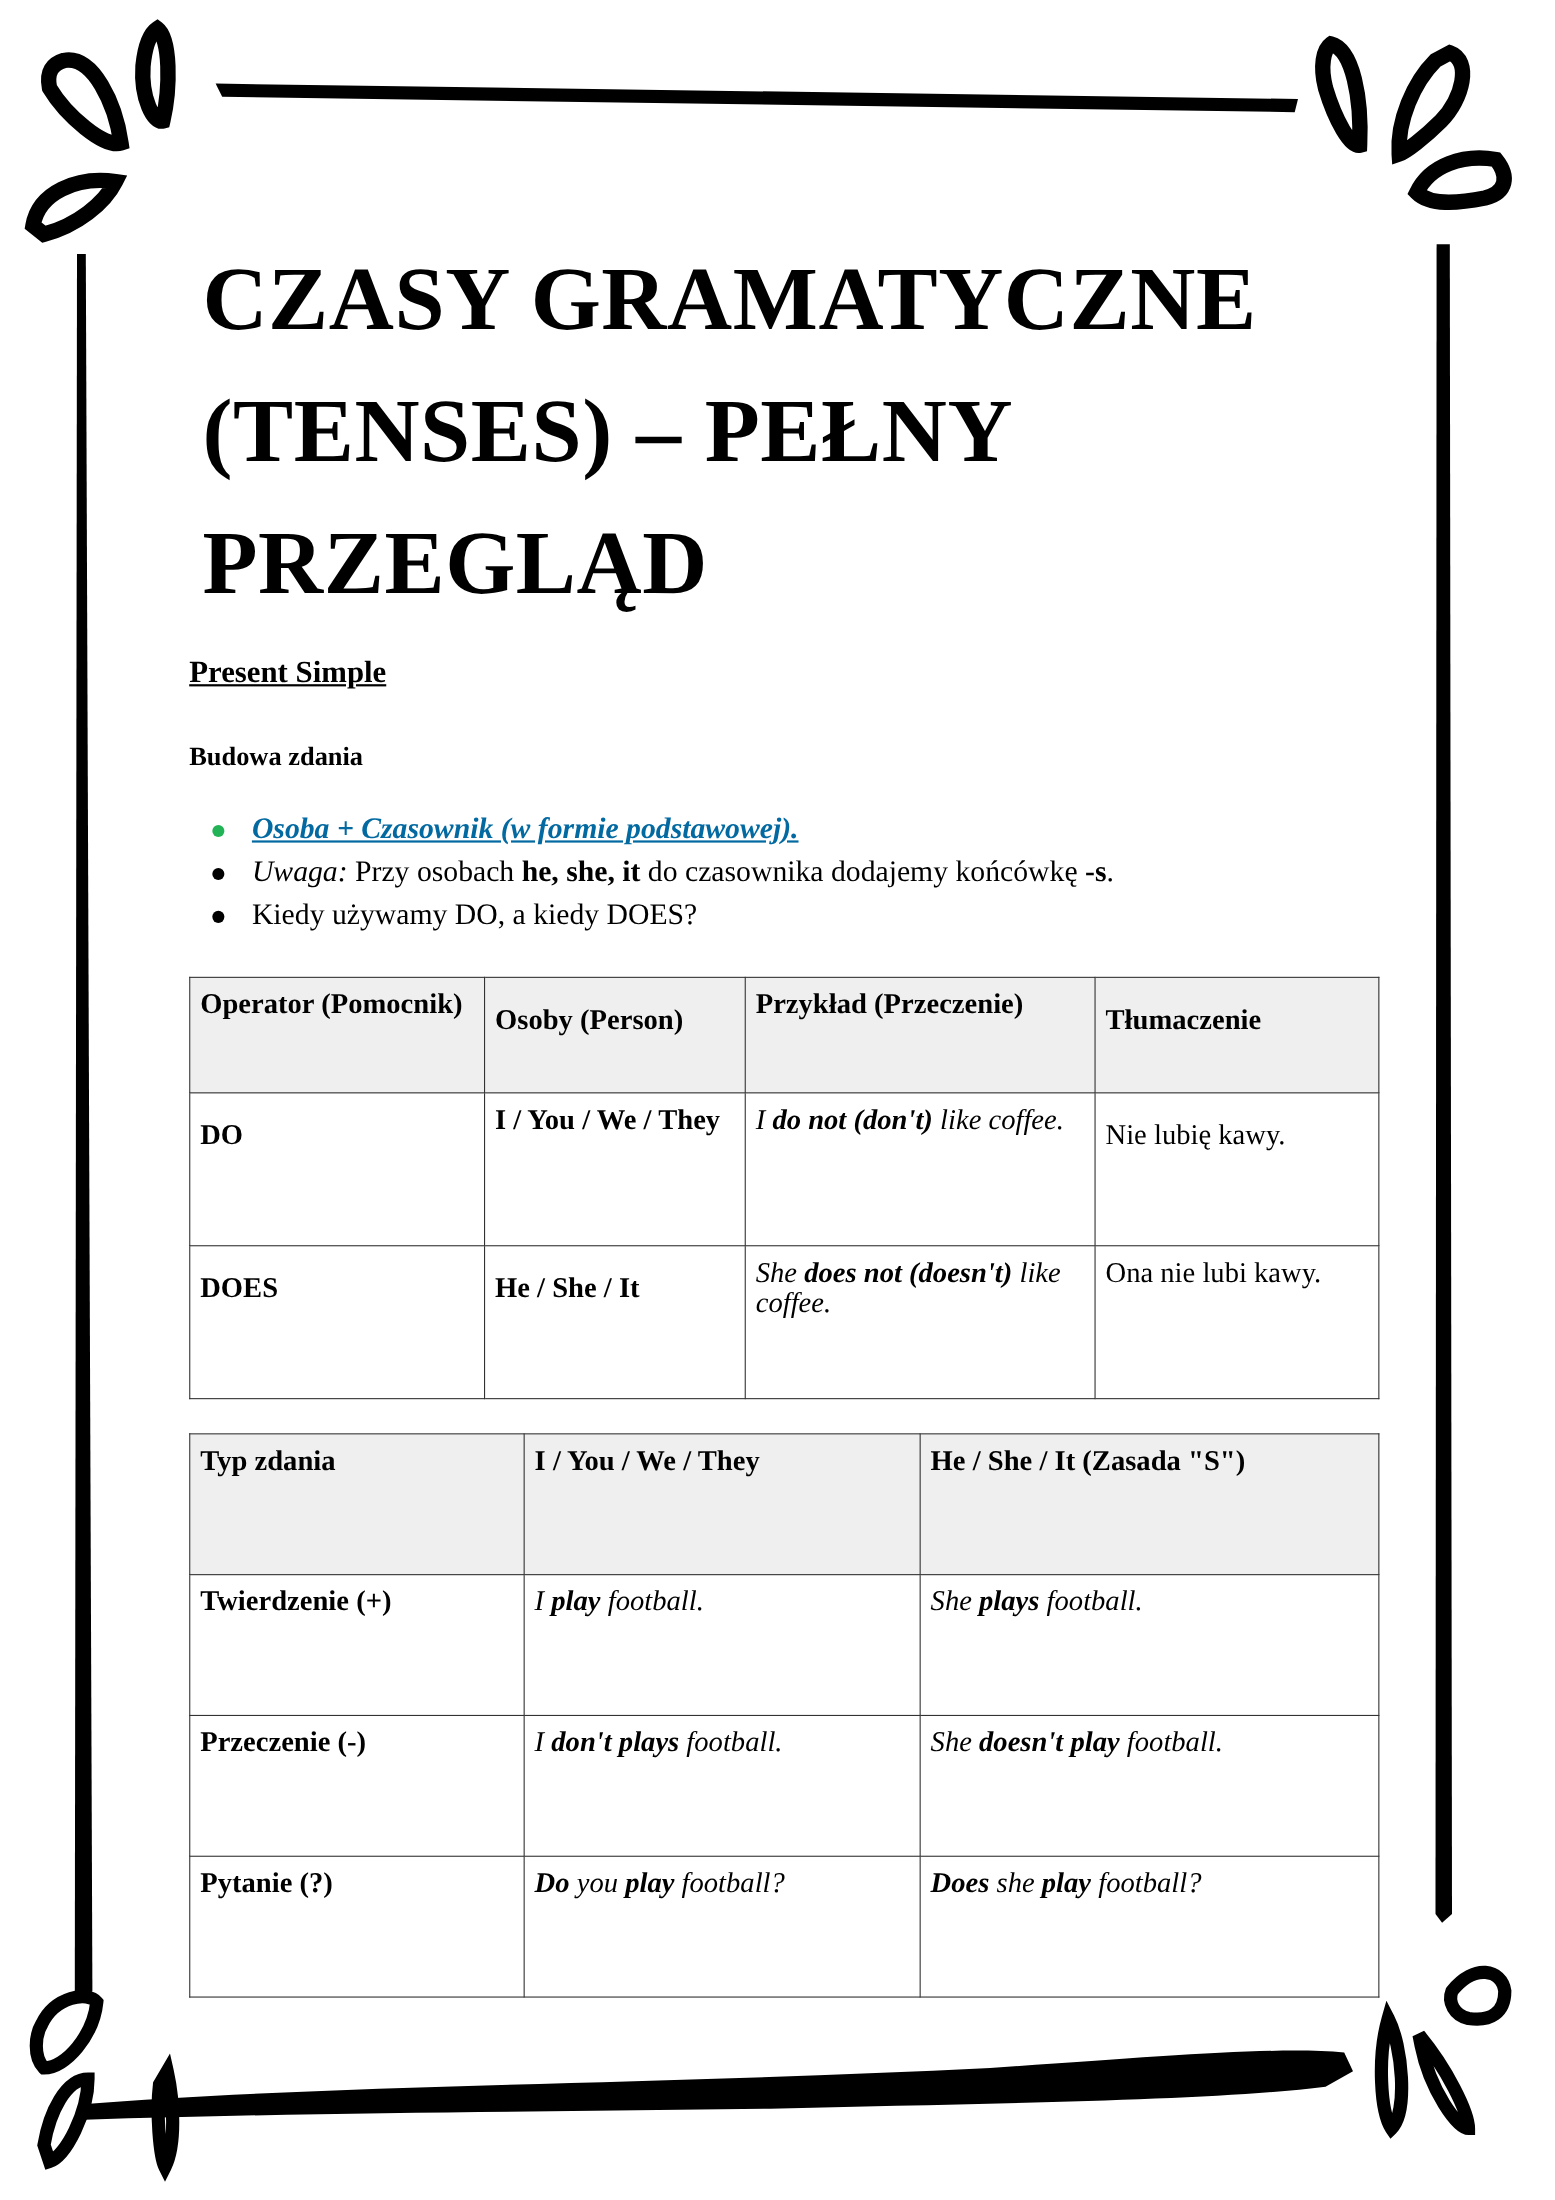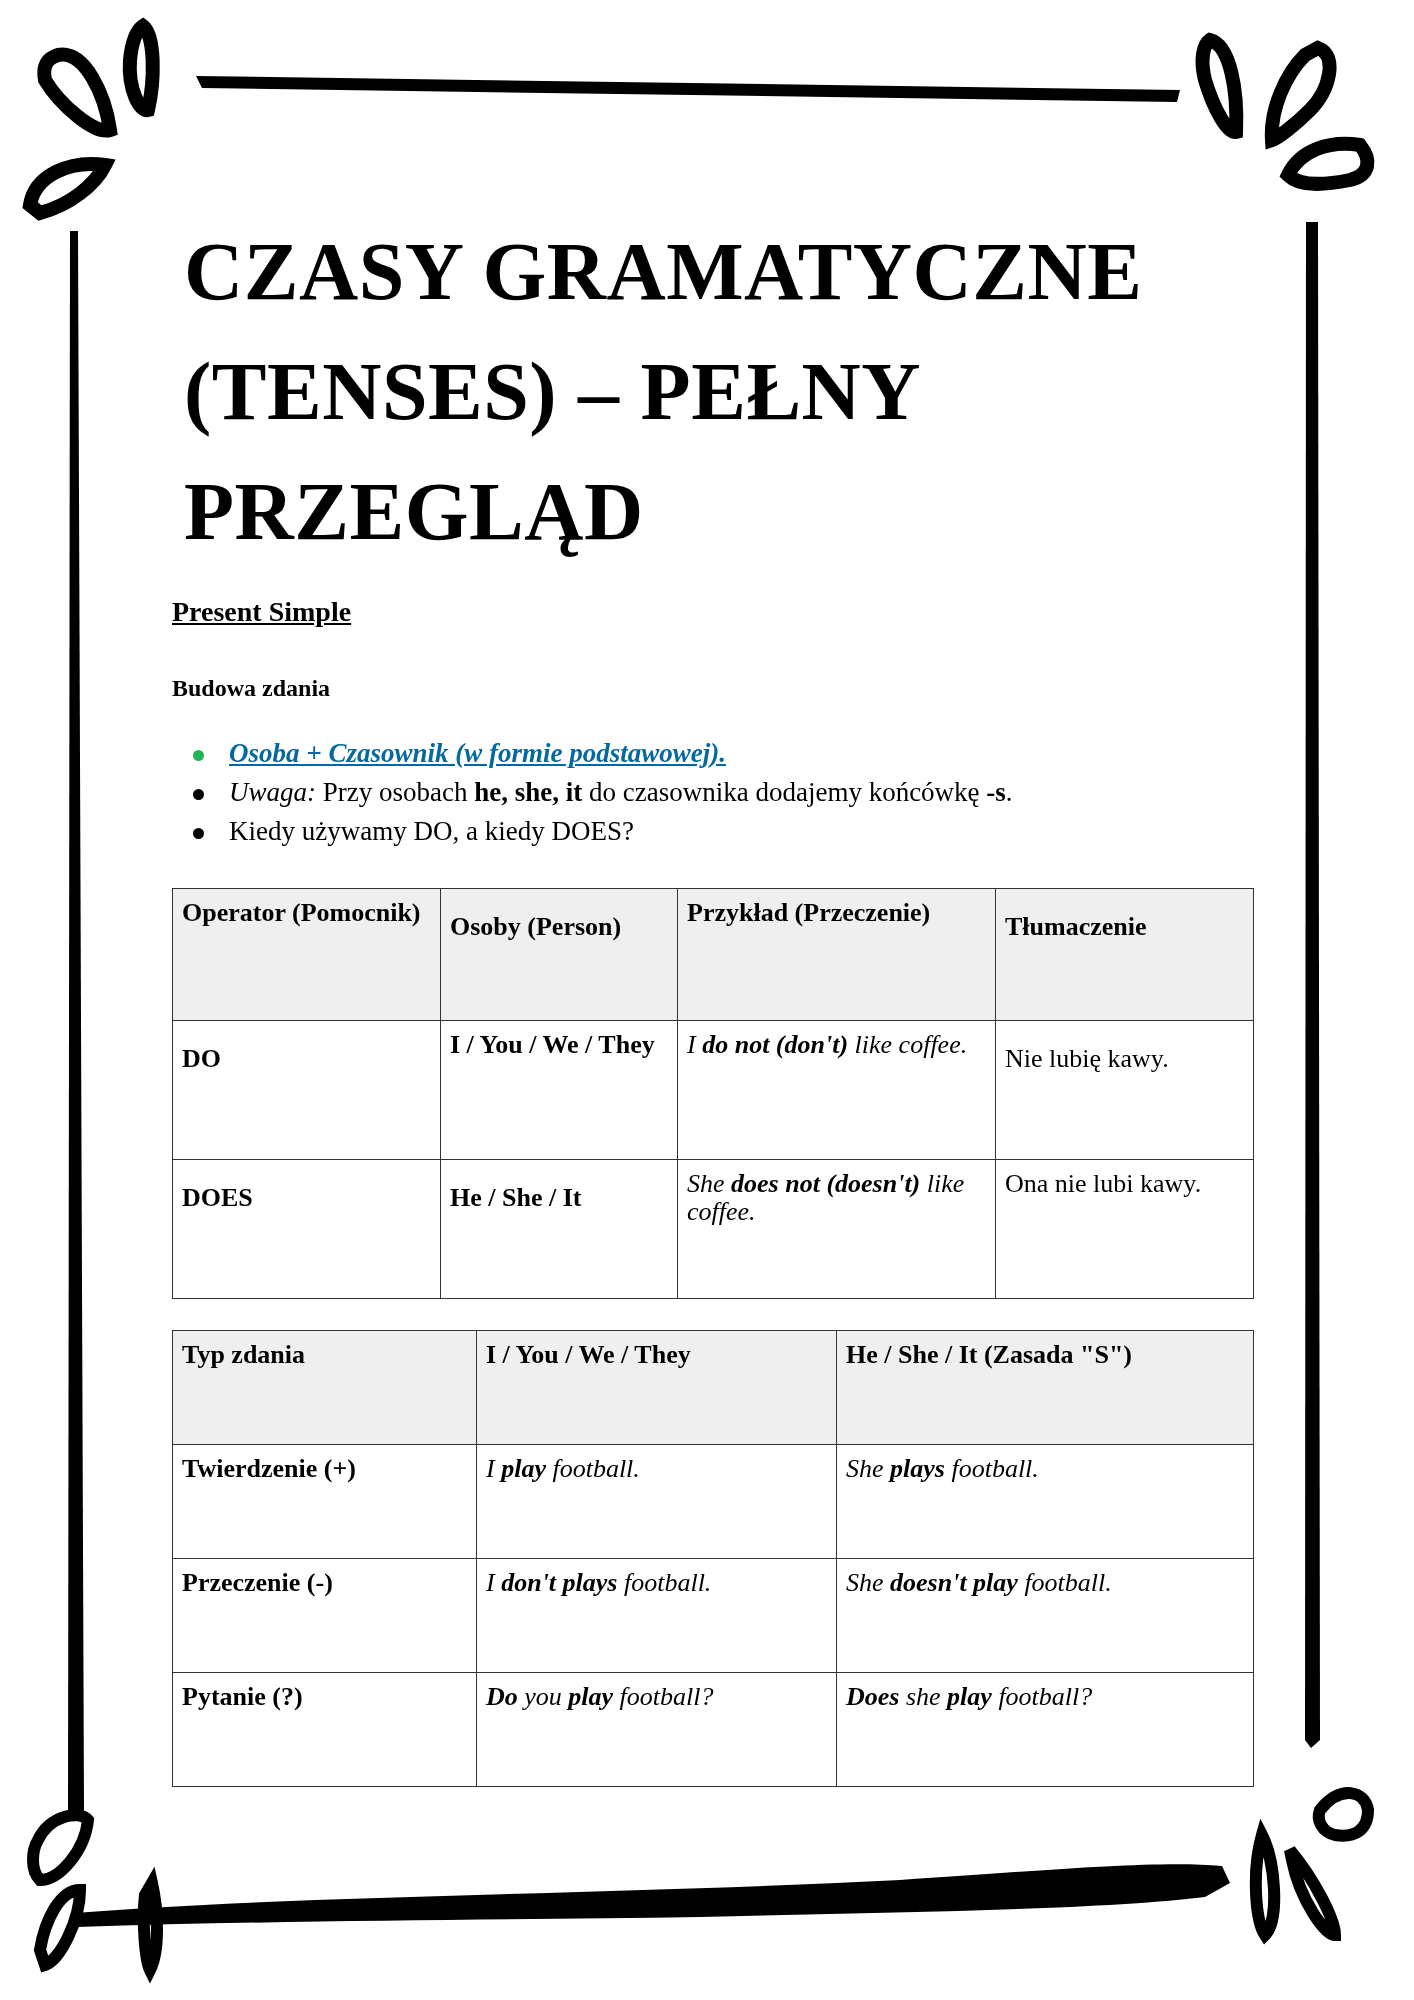--- a/index.html
+++ b/index.html
@@ -11,24 +11,24 @@
   .h3 { font-weight:bold; font-size:24px; margin:34px 0 0 0; line-height:32px; }
   ul.bullets { list-style:none; padding:0; margin:30px 0 0 0; }
   ul.bullets li { position:relative; padding-left:57px; font-size:27px; line-height:39px; }
   ul.bullets li .dot { position:absolute; left:21px; top:16px; width:11px; height:11px; border-radius:50%; background:#000; }
   ul.bullets li.green .dot { background:#22b356; }
   .green-text { color:#0369a1; font-style:italic; font-weight:bold; text-decoration:underline; }
   table { border-collapse:collapse; width:1081px; table-layout:fixed; }
   td, th { border:1.5px solid #333; vertical-align:top; text-align:left; font-size:26px; line-height:28px; padding:10px 9px; }
   th { background:#efefef; font-weight:bold; }
   .t1 { margin-top:37px; }
-  .t1 tr.hdr { height:132px;padding-left:32px; }
+  .t1 tr.hdr { height:105px;padding-left:32px; }
   .t1 tr.row { height:139px; }
   .t2 { margin-top:31px; }
-  .t2 tr { height:114px; }
+  .t2 tr { height:128px; }
   .b { font-weight:bold; }
   .i { font-style:italic; }
   .vmid { vertical-align:middle; padding-bottom:40px; }
 </style>
 </head>
 <body>
 
 <svg class="frame" viewBox="0 0 1414 2000" xmlns="http://www.w3.org/2000/svg">
 
   <path d="M196 76 L1180 90 L1177 102 L202 88 Z" fill="#000"></path>

